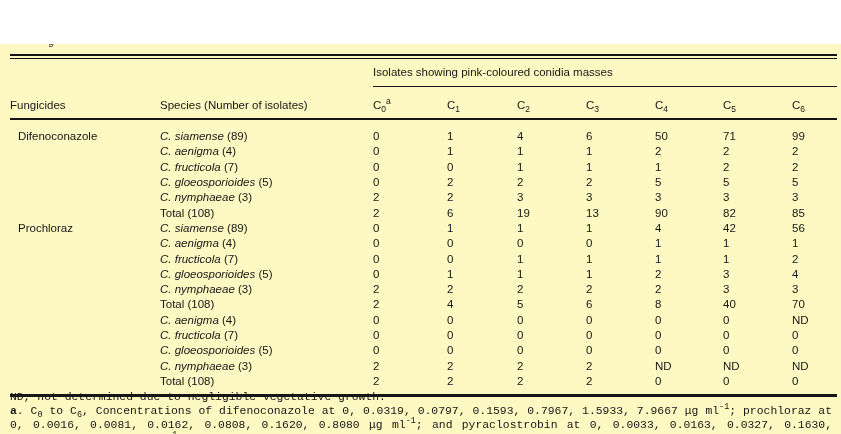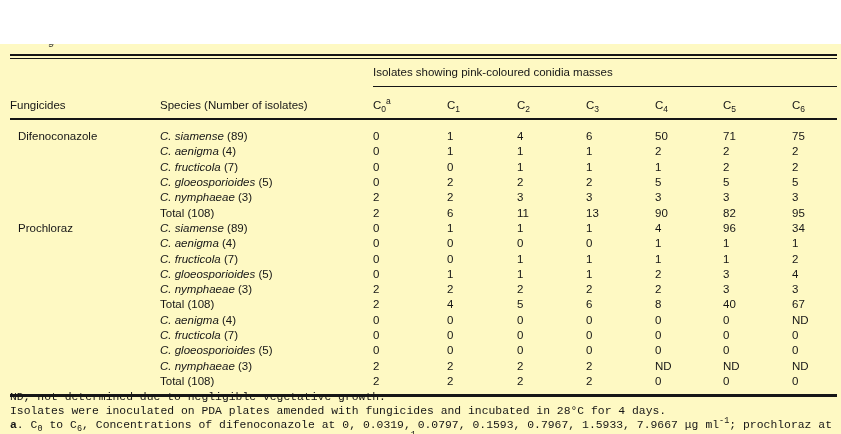--- a/index.html
+++ b/index.html
@@ -156,21 +156,21 @@
       <tbody>
           <tr class="first">
             <td class="col-fungicide">Difenoconazole</td>
             <td><i>C. siamense</i> (89)</td>
             <td>0</td>
             <td>1</td>
             <td>4</td>
             <td>6</td>
             <td>50</td>
             <td>71</td>
-            <td>75</td>
+            <td>99</td>
           </tr>
           <tr>
             <td class="col-fungicide"></td>
             <td><i>C. aenigma</i> (4)</td>
             <td>0</td>
             <td>1</td>
             <td>1</td>
             <td>1</td>
             <td>2</td>
             <td>2</td>
@@ -207,36 +207,36 @@
             <td>3</td>
             <td>3</td>
             <td>3</td>
             <td>3</td>
           </tr>
           <tr>
             <td class="col-fungicide"></td>
             <td>Total (108)</td>
             <td>2</td>
             <td>6</td>
-            <td>11</td>
+            <td>19</td>
             <td>13</td>
             <td>90</td>
             <td>82</td>
-            <td>95</td>
+            <td>85</td>
           </tr>
           <tr>
             <td class="col-fungicide">Prochloraz</td>
             <td><i>C. siamense</i> (89)</td>
             <td>0</td>
             <td>1</td>
             <td>1</td>
             <td>1</td>
             <td>4</td>
-            <td>96</td>
-            <td>34</td>
+            <td>42</td>
+            <td>56</td>
           </tr>
           <tr>
             <td class="col-fungicide"></td>
             <td><i>C. aenigma</i> (4)</td>
             <td>0</td>
             <td>0</td>
             <td>0</td>
             <td>0</td>
             <td>1</td>
             <td>1</td>
@@ -277,21 +277,21 @@
           </tr>
           <tr>
             <td class="col-fungicide"></td>
             <td>Total (108)</td>
             <td>2</td>
             <td>4</td>
             <td>5</td>
             <td>6</td>
             <td>8</td>
             <td>40</td>
-            <td>67</td>
+            <td>70</td>
           </tr>
           <tr>
             <td class="col-fungicide"></td>
             <td><i>C. aenigma</i> (4)</td>
             <td>0</td>
             <td>0</td>
             <td>0</td>
             <td>0</td>
             <td>0</td>
             <td>0</td>
@@ -340,17 +340,16 @@
             <td>0</td>
             <td>0</td>
             <td>0</td>
           </tr>
         </tbody>
     </table>
   </div>
 
   <div class="footnotes">
     <p>ND, not determined due to negligible vegetative growth.</p>
-    <p>Isolates were inoculated on PDA plates amended with fungicides and incubated in 28°C for 4 days.</p>
     <p class="just"><b>a</b>. C<sub>0</sub> to C<sub>6</sub>, Concentrations of difenoconazole at 0, 0.0319, 0.0797, 0.1593, 0.7967, 1.5933, 7.9667 μg ml<sup>-1</sup>; prochloraz at 0, 0.0016, 0.0081, 0.0162, 0.0808, 0.1620, 0.8080 μg ml<sup>-1</sup>; and pyraclostrobin at 0, 0.0033, 0.0163, 0.0327, 0.1630, 0.3270 and 3.2700 μg ml<sup>-1</sup>.</p>
   </div>
 
 </div>
 
 </body></html>

